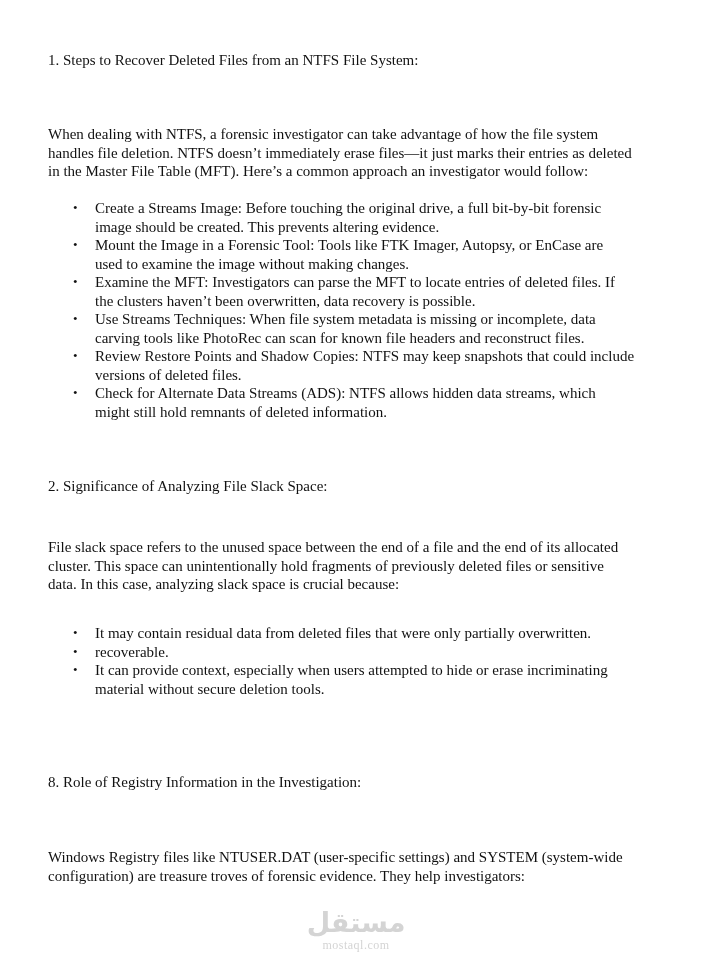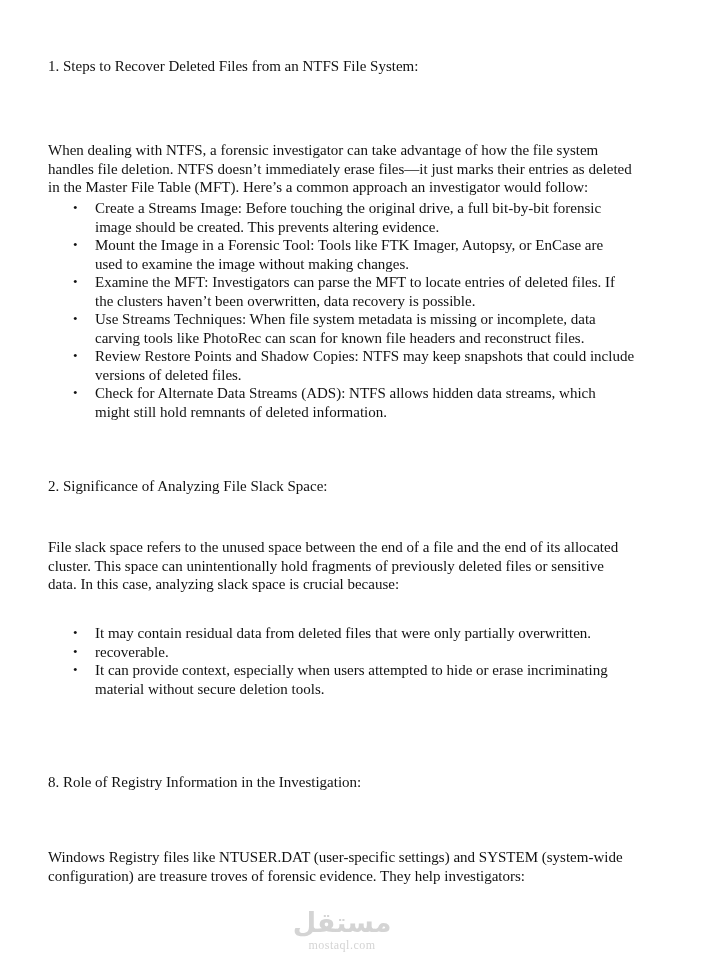--- a/index.html
+++ b/index.html
@@ -53,21 +53,21 @@
     }
     .blist li .ln { display: block; white-space: nowrap; }
     .bullet {
       position: absolute;
       left: 25px;
       top: 0;
       font-size: 13px;
     }
     .watermark {
       position: absolute;
-      left: 284px;
+      left: 298px;
       top: 908px;
       width: 116px;
       text-align: center;
       color: #d4d4d4;
       font-family: "DejaVu Sans", sans-serif;
     }
     .wm-logo {
       font-size: 27px;
       line-height: 30px;
       font-weight: bold;
@@ -78,23 +78,23 @@
       line-height: 14px;
       letter-spacing: 0.5px;
       font-family: Liberation Serif, serif;
     }
   </style>
 </head>
 <body>
 
 <div class="page">
 
-  <h2 class="heading" style="top:57px;text-align:right;">1. Steps to Recover Deleted Files from an NTFS File System:</h2>
+  <h2 class="heading" style="top:51px;text-align:right;">1. Steps to Recover Deleted Files from an NTFS File System:</h2>
 
-  <p class="para" style="top:125px;margin-top:16px;">
+  <p class="para" style="top:125px;">
     <span class="ln">When dealing with NTFS, a forensic investigator can take advantage of how the file system</span>
     <span class="ln">handles file deletion. NTFS doesn’t immediately erase files—it just marks their entries as deleted</span>
     <span class="ln">in the Master File Table (MFT). Here’s a common approach an investigator would follow:</span>
   </p>
 
   <ul class="blist" style="top:199px;">
     <li>
       <span class="bullet">•</span>
       <span class="ln">Create a Streams Image: Before touching the original drive, a full bit-by-bit forensic</span>
       <span class="ln">image should be created. This prevents altering evidence.</span>

